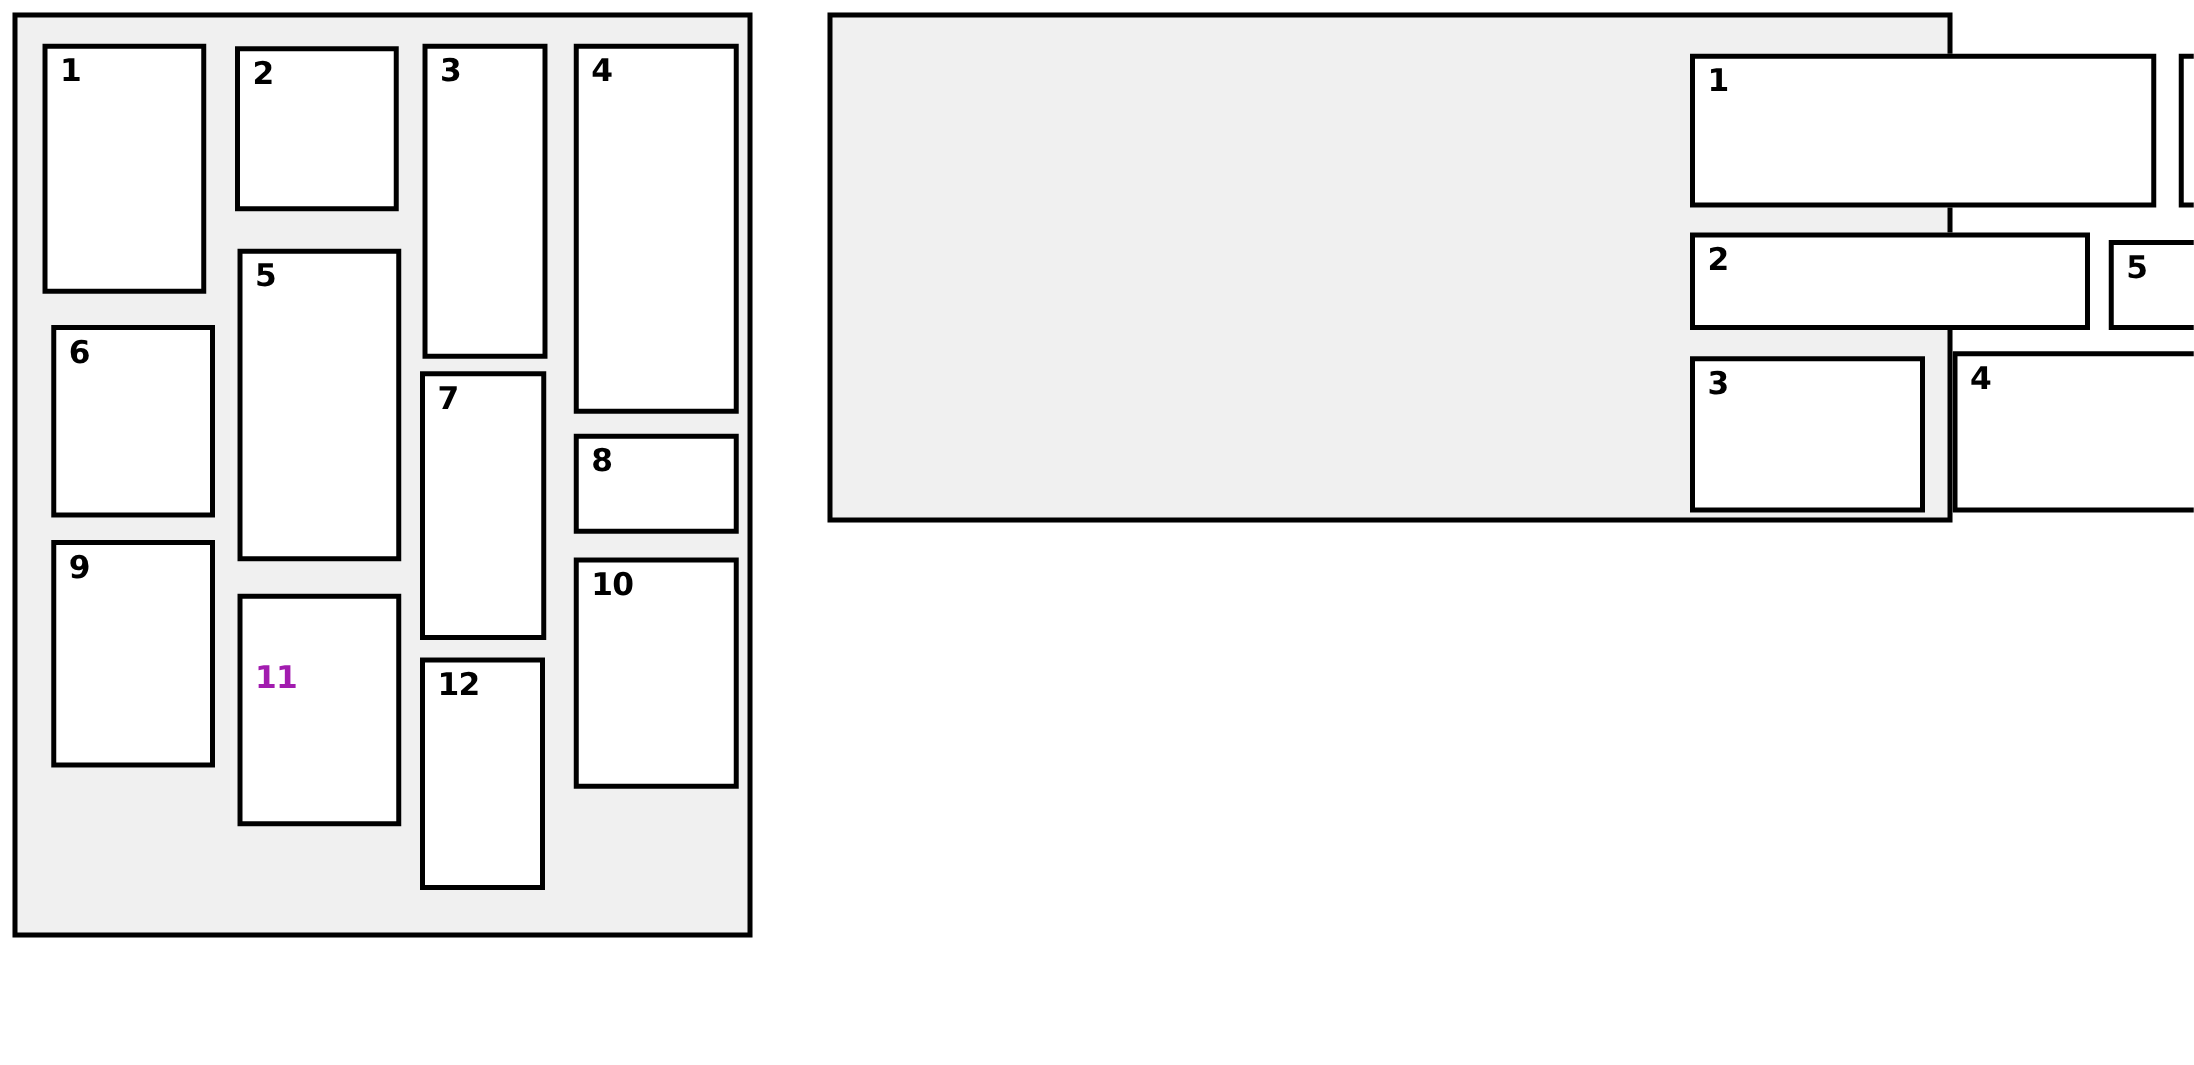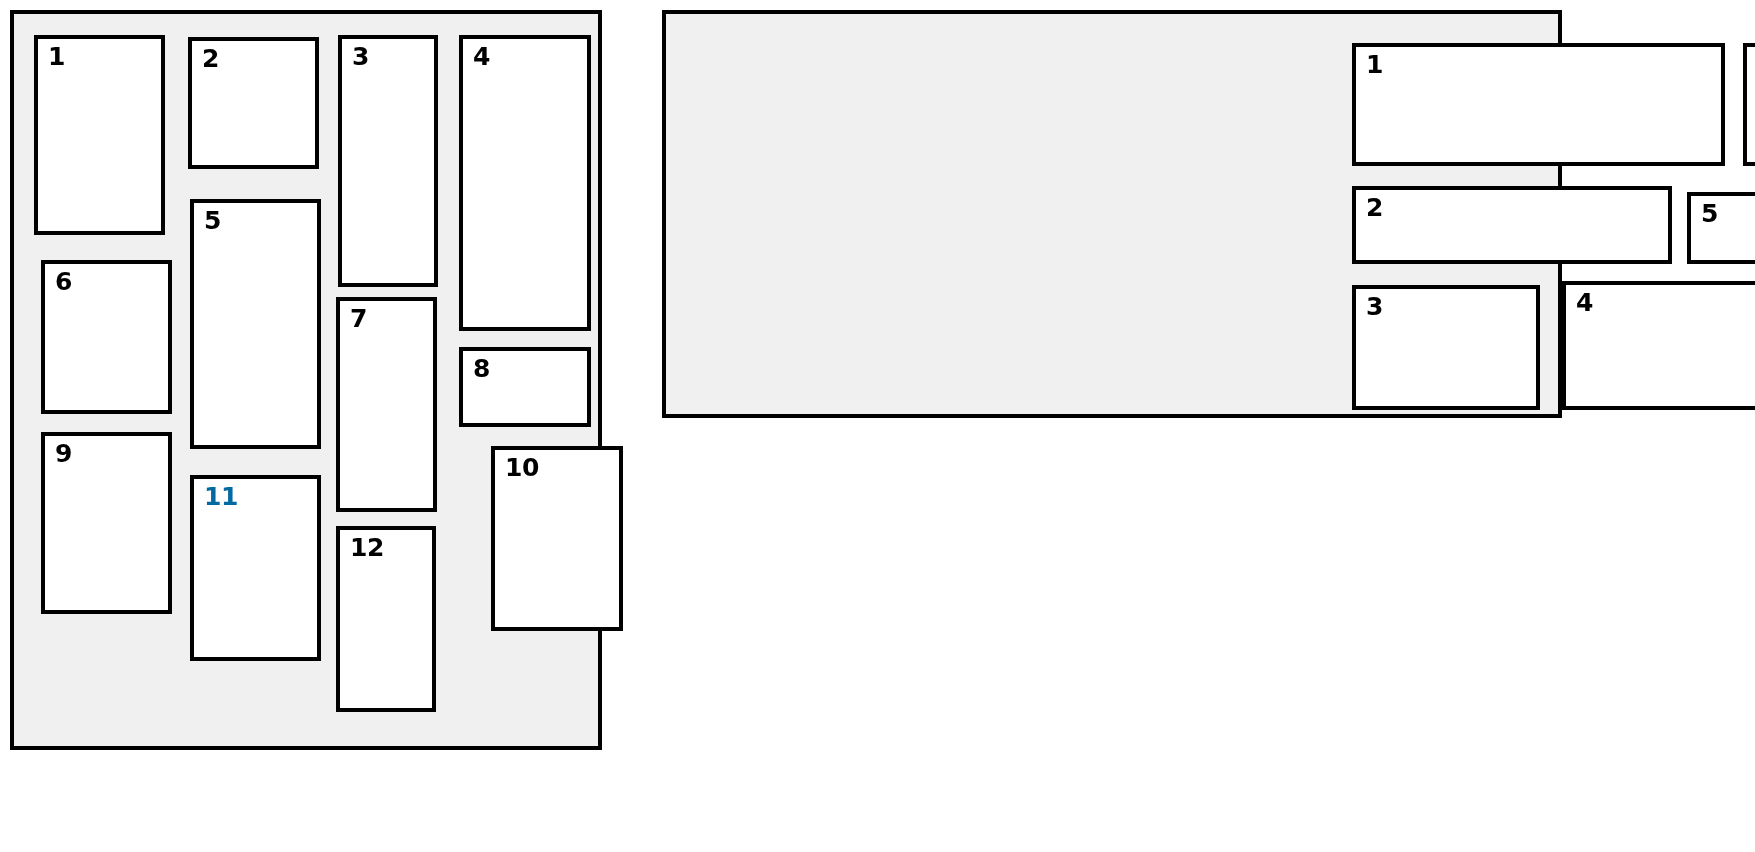--- a/index.html
+++ b/index.html
@@ -72,25 +72,25 @@
       </div>
       <div class="box" style="left: 322px; top: 283px; width: 101px; height: 215px; background: rgb(255, 255, 255); border-color: rgb(0, 0, 0); border-width: 4px;">
         <span class="box-label" style="color: rgb(0, 0, 0);">7</span>
       </div>
       <div class="box" style="left: 445px; top: 333px; width: 132px; height: 80px; background: rgb(255, 255, 255); border-color: rgb(0, 0, 0); border-width: 4px;">
         <span class="box-label" style="color: rgb(0, 0, 0);">8</span>
       </div>
       <div class="box" style="left: 27px; top: 418px; width: 131px; height: 182px; background: rgb(255, 255, 255); border-color: rgb(0, 0, 0); border-width: 4px;">
         <span class="box-label" style="color: rgb(0, 0, 0);">9</span>
       </div>
-      <div class="box" style="left: 445px; top: 432px; width: 132px; height: 185px; background: rgb(255, 255, 255); border-color: rgb(0, 0, 0); border-width: 4px; margin-left: 32px;">
+      <div class="box" style="left: 445px; top: 432px; width: 132px; height: 185px; background: rgb(255, 255, 255); border-color: rgb(0, 0, 0); border-width: 4px;">
         <span class="box-label" style="color: rgb(0, 0, 0);">10</span>
       </div>
       <div class="box" style="left: 176px; top: 461px; width: 131px; height: 186px; background: rgb(255, 255, 255); border-color: rgb(0, 0, 0); border-width: 4px;">
-        <span class="box-label" style="color: #0369a1;">11</span>
+        <span class="box-label" style="color: #a21caf; margin-top: 45px;">11</span>
       </div>
       <div class="box" style="left: 322px; top: 512px; width: 100px; height: 186px; background: rgb(255, 255, 255); border-color: rgb(0, 0, 0); border-width: 4px;">
         <span class="box-label" style="color: rgb(0, 0, 0);">12</span>
       </div>
     </div>
     <div class="panel" style="left: 662px; top: 10px; width: 900px; height: 408px; background: rgb(240, 240, 240); border-color: rgb(0, 0, 0); border-width: 4px;">
       <div class="box" style="left: 686px; top: 29px; width: 373px; height: 123px; background: rgb(255, 255, 255); border-color: rgb(0, 0, 0); border-width: 4px;">
         <span class="box-label" style="color: rgb(0, 0, 0);">1</span>
       </div>
       <div class="box" style="left: 1077px; top: 29px; width: 103px; height: 123px; background: rgb(255, 255, 255); border-color: rgb(0, 0, 0); border-width: 4px;"></div>

